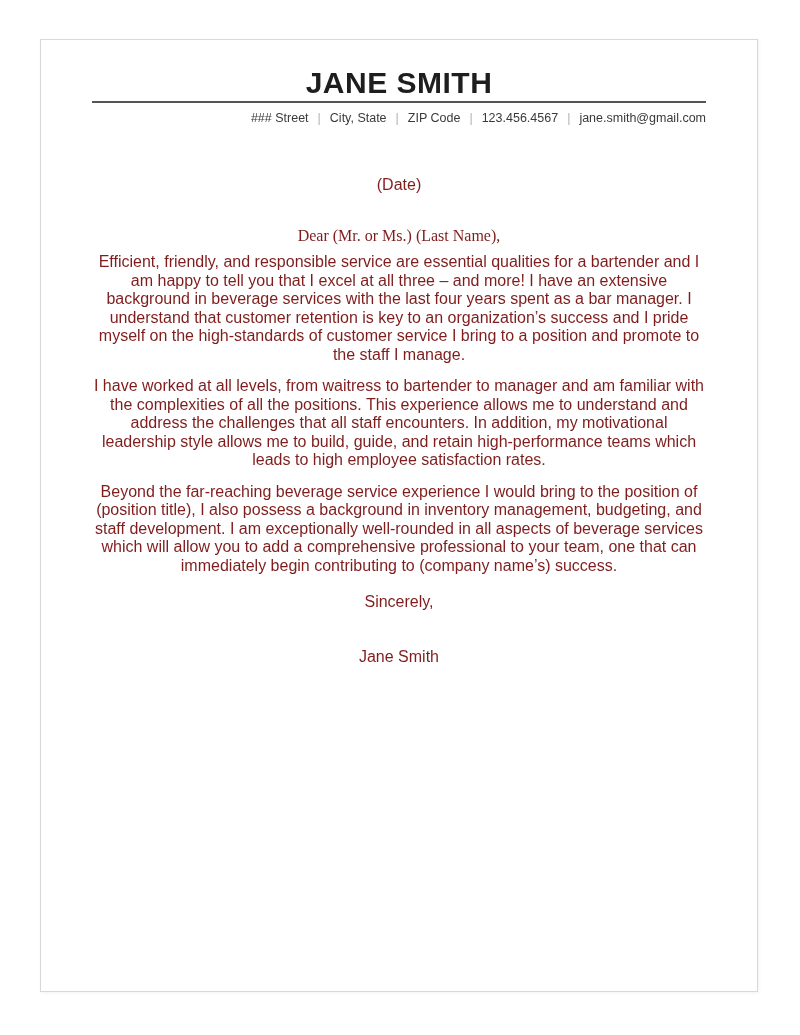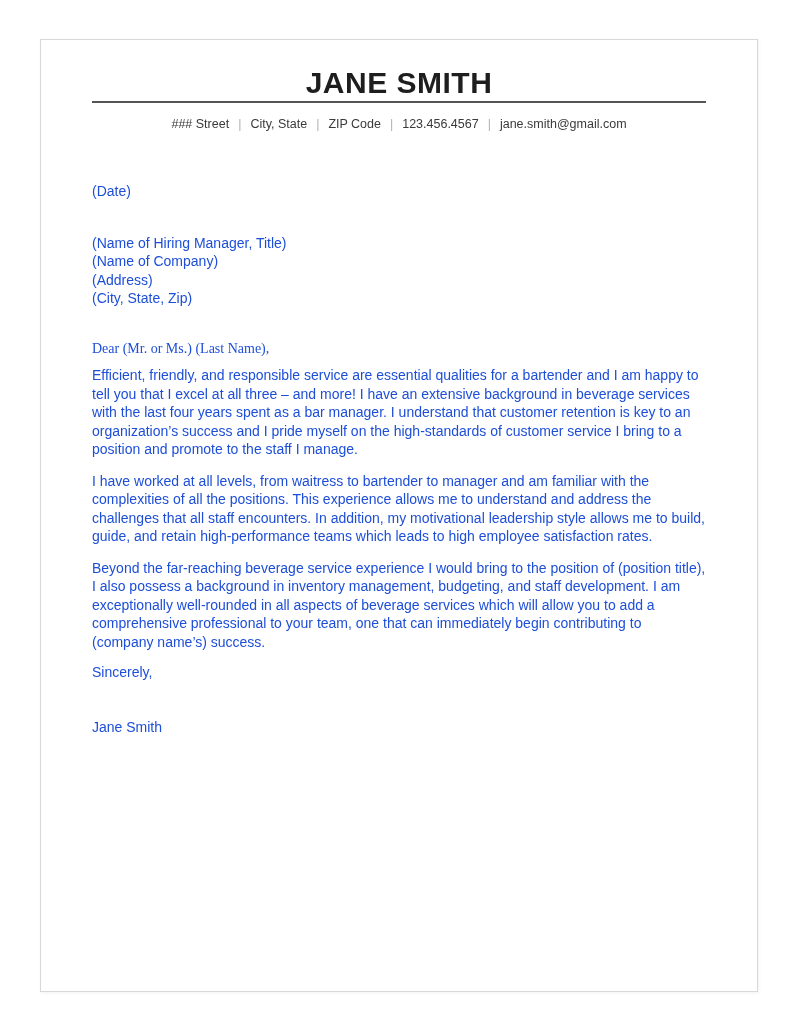--- a/index.html
+++ b/index.html
@@ -36,69 +36,64 @@
     font-weight: 700;
     letter-spacing: 0.5px;
     color: #1e1e1e;
   }
   .header-rule {
     height: 0;
     border-top: 2px solid #555555;
     margin-top: 3px;
   }
   .contact-row {
-    margin-top: 13px;
-    text-align: center;
+    margin-top: 7px;
+    text-align: right;
     font-size: 12.5px;
     line-height: 16px;
     color: #3a3a3a;
     white-space: nowrap;
   }
   .contact-sep {
     color: #b3b3b3;
     margin: 0 9px;
     font-weight: 400;
   }
   .letter {
-    font-size: 14px;
+    font-size: 16px;
     line-height: 18.5px;
-    color: #1d4ed8;
+    color: #7f1d1d;
+    text-align: center;
   }
   .date-line { margin-top: 50px; }
   .recipient-block { margin-top: 33px; }
   .salutation { margin-top: 32px; font-family: Liberation Serif, serif; }
   .para { margin: 13px 0 0 0; }
   .para:first-of-type { margin-top: 8px; }
-  .closing { margin-top: 12px; }
+  .closing { margin-top: 18px; }
   .signature { margin-top: 36px; }
 </style>
 </head>
 <body>
 
 <div class="canvas">
   <div class="sheet">
 
     <div class="name">JANE SMITH</div>
 
     <div class="header-rule"></div>
 
     <div class="contact-row">
       <span>### Street</span><span class="contact-sep">|</span><span>City, State</span><span class="contact-sep">|</span><span>ZIP Code</span><span class="contact-sep">|</span><span>123.456.4567</span><span class="contact-sep">|</span><span>jane.smith@gmail.com</span>
     </div>
 
     <div class="letter">
 
       <div class="date-line">(Date)</div>
 
-      <div class="recipient-block">
-        <div>(Name of Hiring Manager, Title)</div>
-        <div>(Name of Company)</div>
-        <div>(Address)</div>
-        <div>(City, State, Zip)</div>
-      </div>
 
       <div class="salutation">Dear (Mr. or Ms.) (Last Name),</div>
 
       <p class="para">Efficient, friendly, and responsible service are essential qualities for a bartender and I am happy to tell you that I excel at all three – and more! I have an extensive background in beverage services with the last four years spent as a bar manager. I understand that customer retention is key to an organization’s success and I pride myself on the high-standards of customer service I bring to a position and promote to the staff I manage.</p>
       <p class="para">I have worked at all levels, from waitress to bartender to manager and am familiar with the complexities of all the positions. This experience allows me to understand and address the challenges that all staff encounters. In addition, my motivational leadership style allows me to build, guide, and retain high-performance teams which leads to high employee satisfaction rates.</p>
       <p class="para">Beyond the far-reaching beverage service experience I would bring to the position of (position title), I also possess a background in inventory management, budgeting, and staff development. I am exceptionally well-rounded in all aspects of beverage services which will allow you to add a comprehensive professional to your team, one that can immediately begin contributing to (company name’s) success.</p>
 
       <div class="closing">Sincerely,</div>
 
       <div class="signature">Jane Smith</div>

